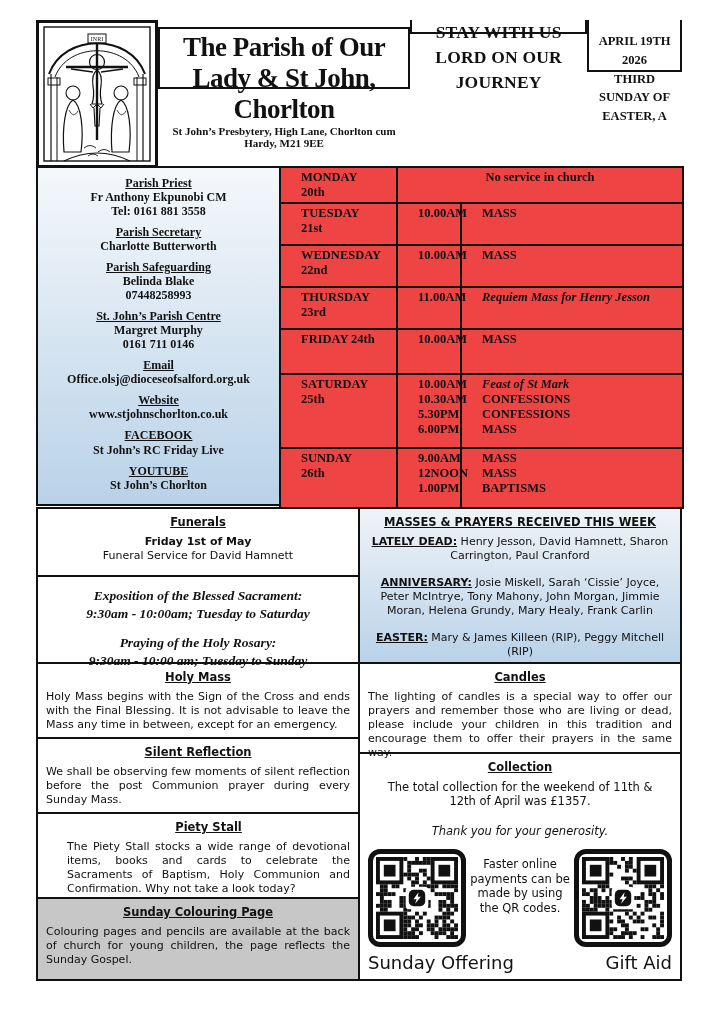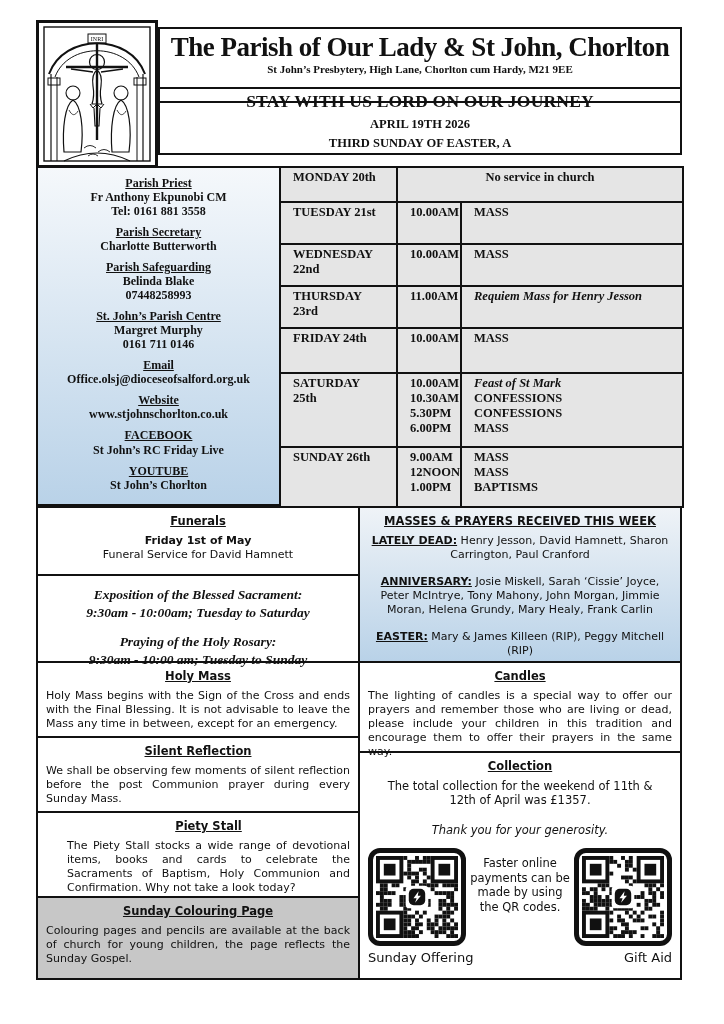--- a/index.html
+++ b/index.html
@@ -4,40 +4,40 @@
 <style>
   html,body{margin:0;padding:0;background:#fff;}
   .page{position:relative;width:724px;height:1024px;background:#fff;color:#111;
         font-family:"Liberation Serif", serif;overflow:hidden;}
   .content{position:absolute;left:36px;top:20px;width:646px;}
 
   
   .header-row{display:flex;}
   .glass-box{width:122px;height:148px;flex:0 0 122px;}
   .glass-box svg{display:block;}
-  .header-right{width:524px;display:flex;flex-direction:column;}
+  .header-right{width:524px;display:flex;flex-direction:row;}
   .title-box{margin-top:7px;border:2px solid #111;height:62px;box-sizing:border-box;text-align:center;background:#fff;}
   .title{font-size:27px;font-weight:bold;line-height:1.15;margin-top:3px;letter-spacing:-0.5px;}
   .subtitle{font-size:11px;font-weight:bold;}
   .banner-box{border:2px solid #111;border-top:none;height:14px;box-sizing:border-box;line-height:25px;
               text-align:center;font-weight:bold;font-size:17.5px;letter-spacing:0.2px;}
   .date-box{border:2px solid #111;border-top:none;height:52px;box-sizing:border-box;text-align:center;
             font-weight:bold;font-size:12.5px;padding-top:12px;line-height:1.5;}
 
   
   .mid-row{display:flex;margin-top:-2px;}
   .sidebar{width:245px;flex:0 0 245px;height:340px;box-sizing:border-box;border:2px solid #111;
            background:linear-gradient(#f5f8fb,#b9d2e8);text-align:center;font-weight:bold;
            font-size:12px;line-height:1.17;padding:8px 8px 0;}
   .sb-entry{margin-bottom:7px;}
   .sb-head{text-decoration:underline;}
   .schedule-wrap{margin-left:-2px;}
   table.schedule{border-collapse:collapse;width:403px;table-layout:fixed;}
-  table.schedule td{border:2px solid #111;vertical-align:top;padding:2px 12px;
-                    font-weight:bold;font-size:12.5px;line-height:1.2;background:#e5e5e5;}
+  table.schedule td{border:2px solid #111;vertical-align:top;padding:2px 20px;
+                    font-weight:bold;font-size:12.5px;line-height:1.2;background:#ef4444;}
   td.c-merged{text-align:center;}
   .italic{font-style:italic;}
 
   
   .bottom-grid{display:flex;margin-top:-2px;}
   .col-left{width:324px;flex:0 0 324px;}
   .col-right{width:324px;flex:0 0 324px;margin-left:-2px;}
   .sec{box-sizing:border-box;border:2px solid #111;border-top:none;padding:5px 8px;
        font-family:"DejaVu Sans", sans-serif;font-size:11px;line-height:1.28;background:#fff;}
   .sec.first{border-top:2px solid #111;}
@@ -59,21 +59,21 @@
   .mp-gap{height:9px;}
   .lbl{font-weight:bold;text-decoration:underline;}
   .sec-candles{height:90px;}
   .sec-collection{height:227px;text-align:center;font-size:11.5px;}
   .thanks{font-style:italic;margin-top:15px;}
 
   .qr-row{display:flex;align-items:flex-start;justify-content:space-between;margin-top:10px;}
   .qr-frame{border:5px solid #111;border-radius:12px;padding:3px;background:#fff;width:82px;height:82px;}
   .qr-frame svg{display:block;width:82px;height:82px;}
   .qr-note{width:105px;font-size:11.5px;text-align:center;margin-top:8px;}
-  .qr-labels{display:flex;justify-content:space-between;margin-top:4px;font-size:13px;}
+  .qr-labels{display:flex;justify-content:space-between;margin-top:4px;font-size:18px;}
   .qr-labels .ql-right{}
 </style>
 </head>
 <body>
 
 <div class="page">
   <div class="content">
 
     <div class="header-row">
       <div class="glass-box">

